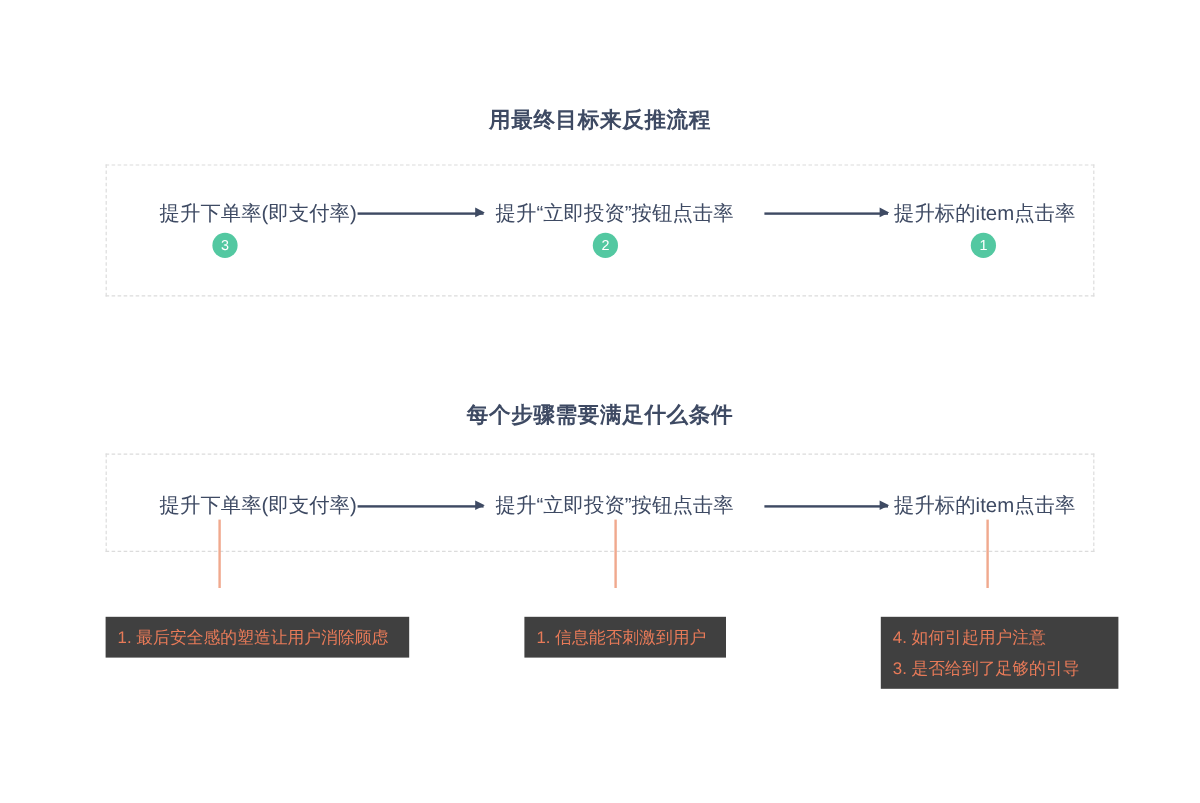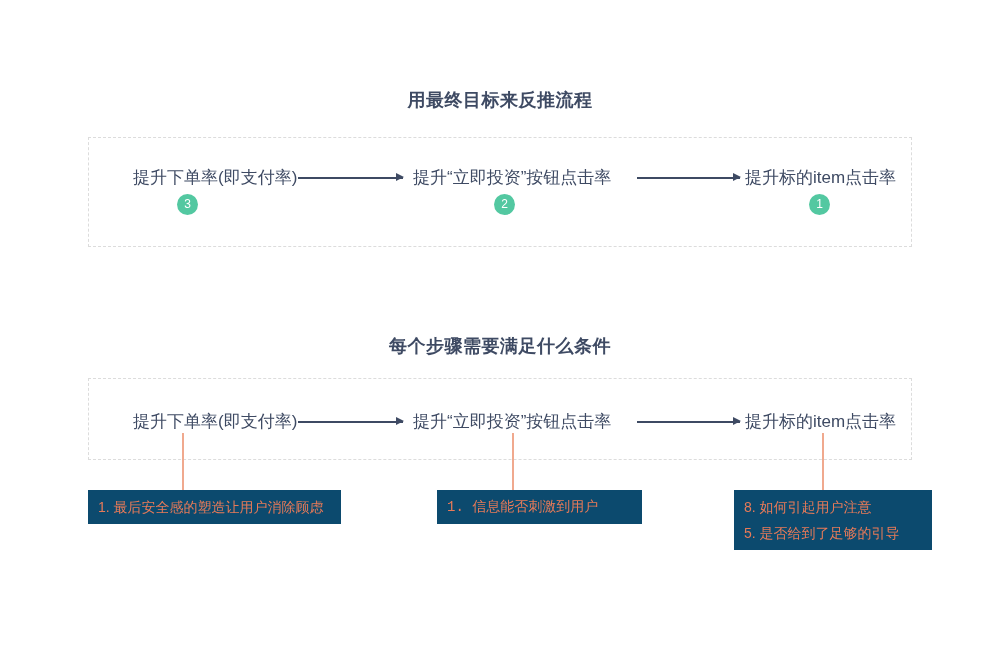--- a/index.html
+++ b/index.html
@@ -56,22 +56,22 @@
   }
   .connector {
     position:absolute;
     width:2px; height:57px;
     top:433px;
     background:#f0a98e;
     z-index:2;
   }
   .callout {
     position:absolute;
-    top:490px;
-    background:#0c4a6e;
+    top:514px;
+    background:#404040;
     color:#e87a58;
     font-size:14px;
     padding:4px 10px;
   }
   .callout .line {
     line-height:26px;
     white-space:nowrap;
   }
 </style>
 </head>
@@ -104,22 +104,22 @@
   <div class="step-label" style="left:745px; top:411px;">提升标的item点击率</div>
 
   <div class="connector" style="left:182px;"></div>
   <div class="connector" style="left:512px;"></div>
   <div class="connector" style="left:822px;"></div>
 
   <div class="callout" style="left:88px; width:253px;">
     <div class="line">1. 最后安全感的塑造让用户消除顾虑</div>
   </div>
 
-  <div class="callout" style="left:437px; width:205px;font-family:Liberation Mono, monospace;">
+  <div class="callout" style="left:437px; width:168px;">
     <div class="line">1. 信息能否刺激到用户</div>
   </div>
 
   <div class="callout" style="left:734px; width:198px;">
-    <div class="line">8. 如何引起用户注意</div>
-    <div class="line">5. 是否给到了足够的引导</div>
+    <div class="line">4. 如何引起用户注意</div>
+    <div class="line">3. 是否给到了足够的引导</div>
   </div>
 
 </div>
 
 </body></html>

